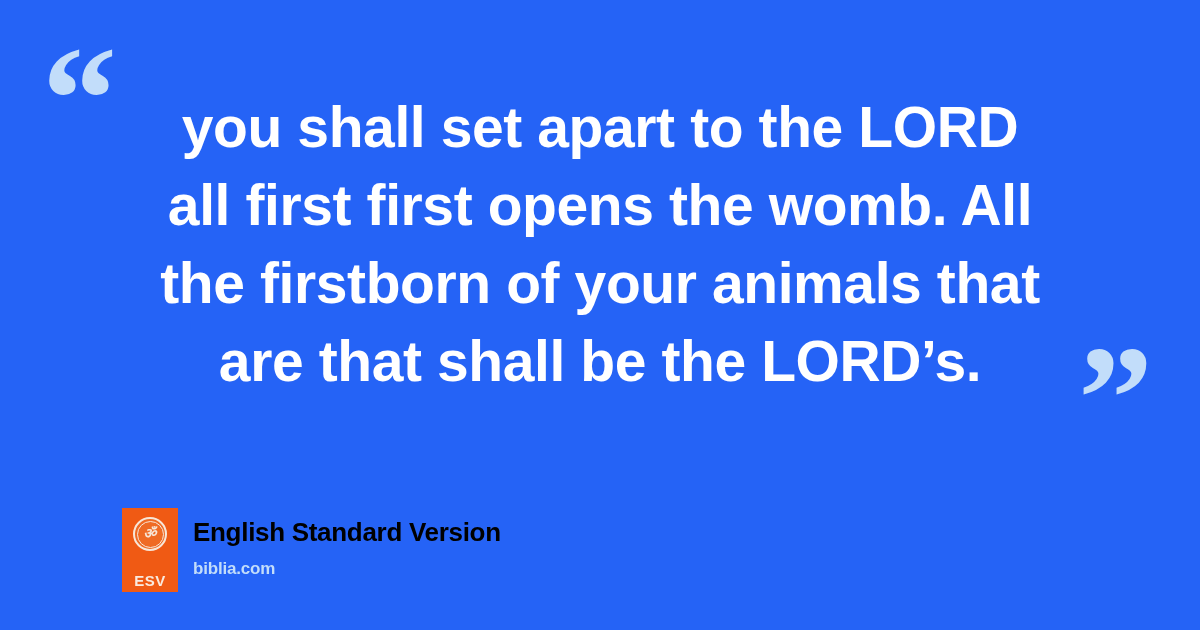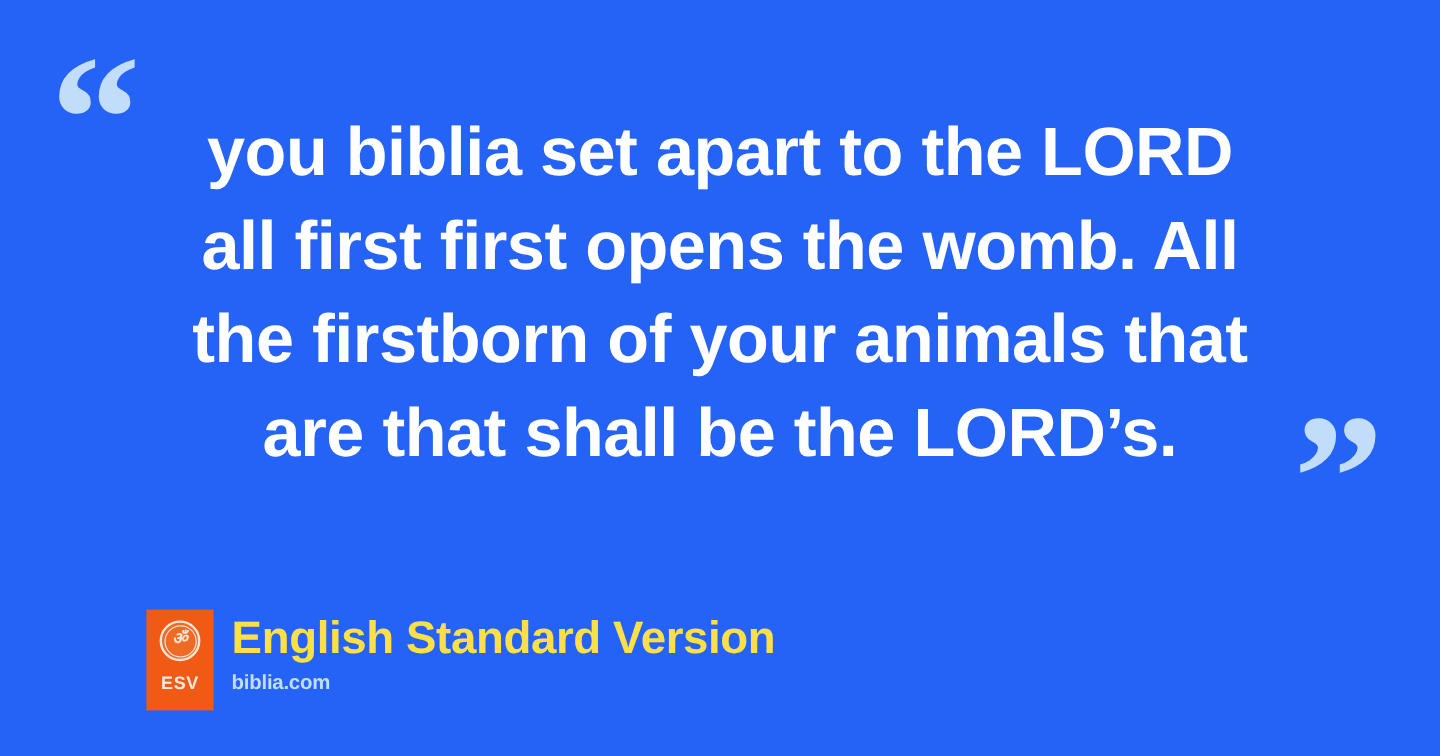--- a/index.html
+++ b/index.html
@@ -112,41 +112,41 @@
     font-style: italic;
     font-weight: 700;
     font-size: 14px;
     color: #f7e6d8;
     line-height: 1;
     position: relative;
     z-index: 2;
   }
 
   .esv-abbr {
-    margin-top: 11px;
+    margin-top: 22px;
     font-family: "Liberation Sans", sans-serif;
     font-weight: 700;
     font-size: 15px;
     letter-spacing: 0.5px;
     color: #faeade;
     line-height: 1;
   }
 
   .attribution-text {
     margin-left: 15px;
     padding-top: 2px;
     display: flex;
     flex-direction: column;
   }
 
   .version-name {
-    color: #fde047;
+    color: #000000;
     font-family: "Liberation Sans", sans-serif;
     font-weight: 700;
-    font-size: 38px;
+    font-size: 26px;
     line-height: 44px;
     letter-spacing: -0.3px;
     white-space: nowrap;
   }
 
   .site-url {
     color: #c2ddfa;
     font-family: "Liberation Sans", sans-serif;
     font-weight: 700;
     font-size: 17px;
@@ -156,21 +156,21 @@
   }
 </style>
 </head>
 <body>
 
 <div class="card">
 
   <span class="quote-mark quote-mark-open">“</span>
 
   <div class="quote-block">
-    <span class="quote-line">you biblia set apart to the LORD</span>
+    <span class="quote-line">you shall set apart to the LORD</span>
     <span class="quote-line">all first first opens the womb. All</span>
     <span class="quote-line">the firstborn of your animals that</span>
     <span class="quote-line">are that shall be the LORD’s.</span>
   </div>
 
   <span class="quote-mark quote-mark-close">”</span>
 
   <div class="attribution">
 
     <div class="esv-logo">

